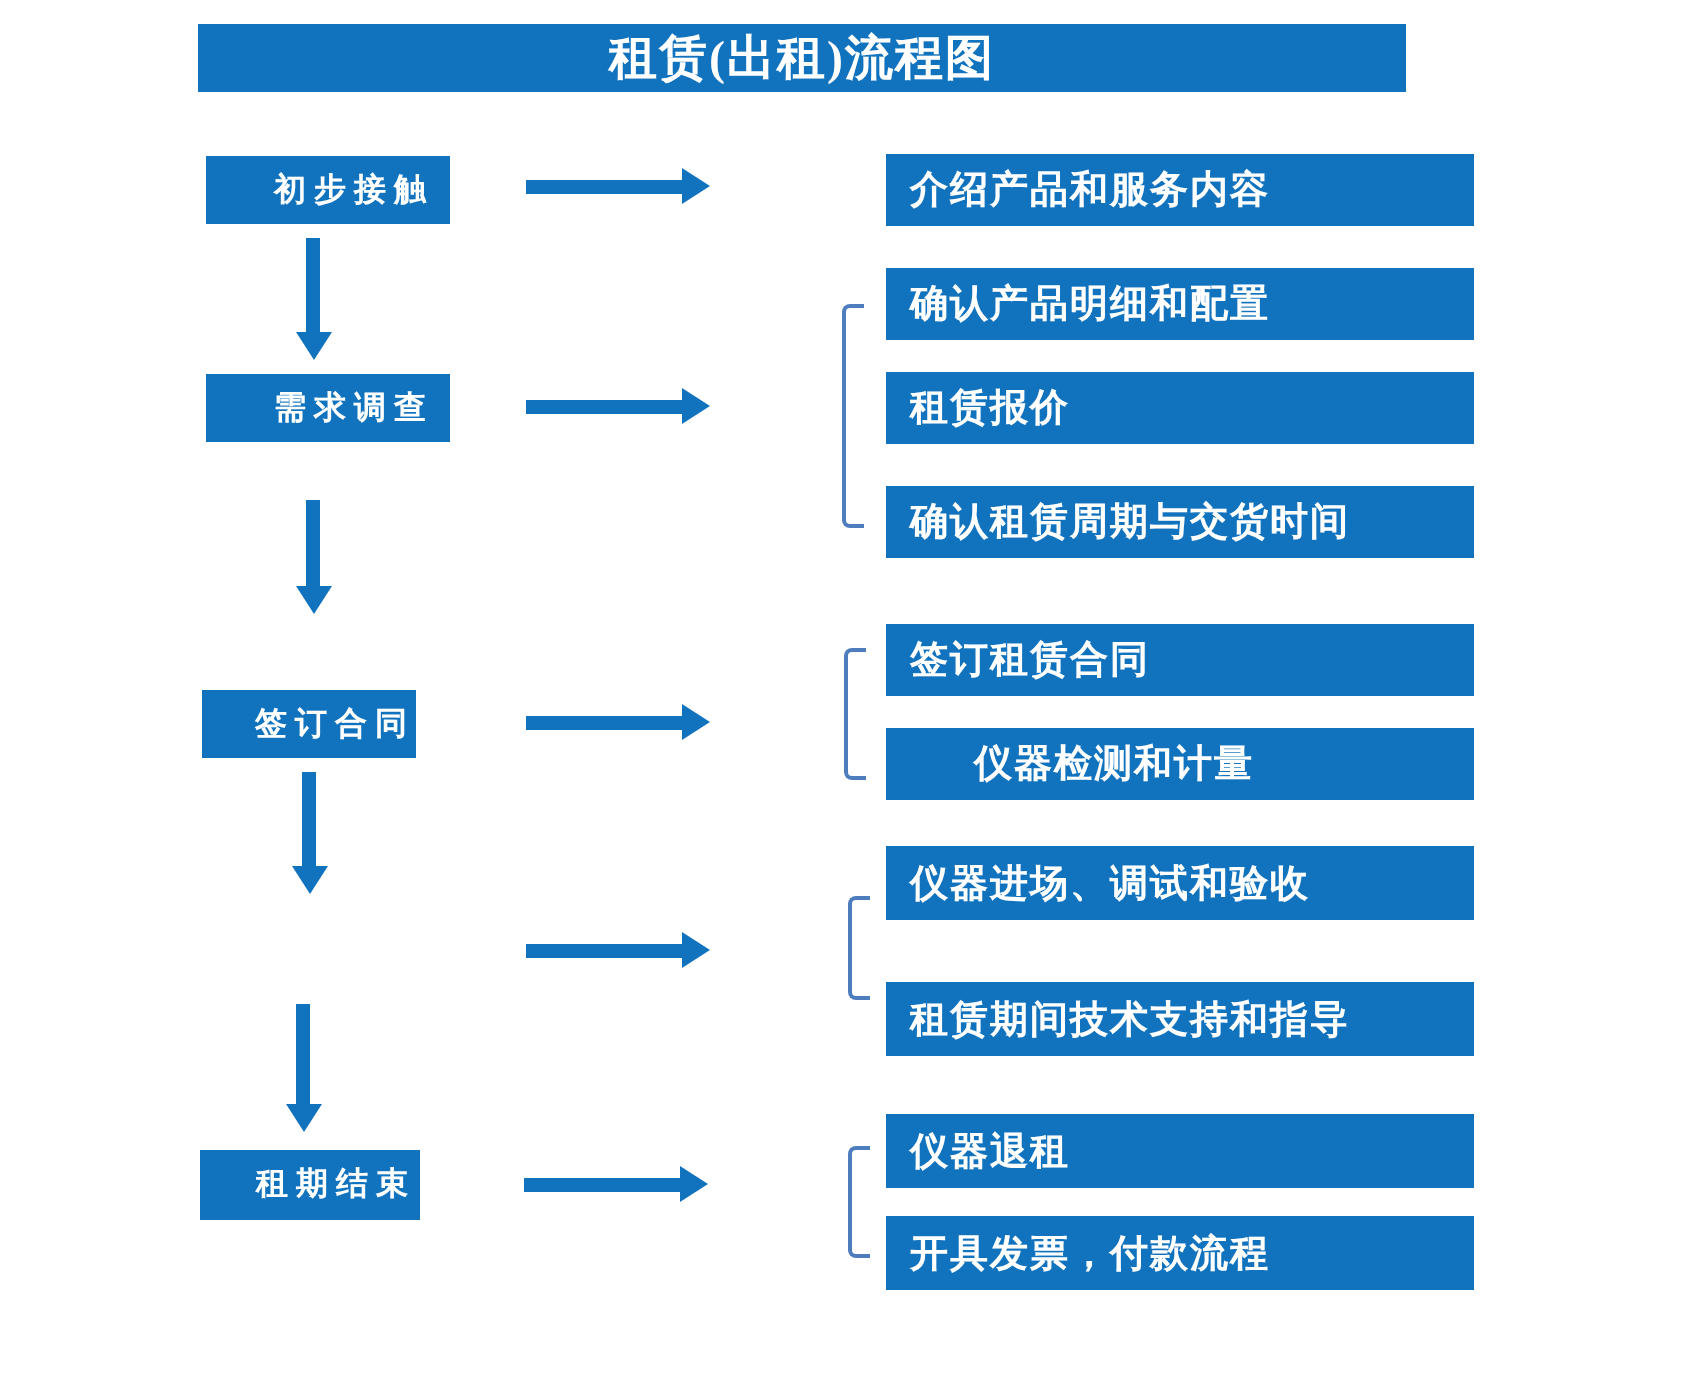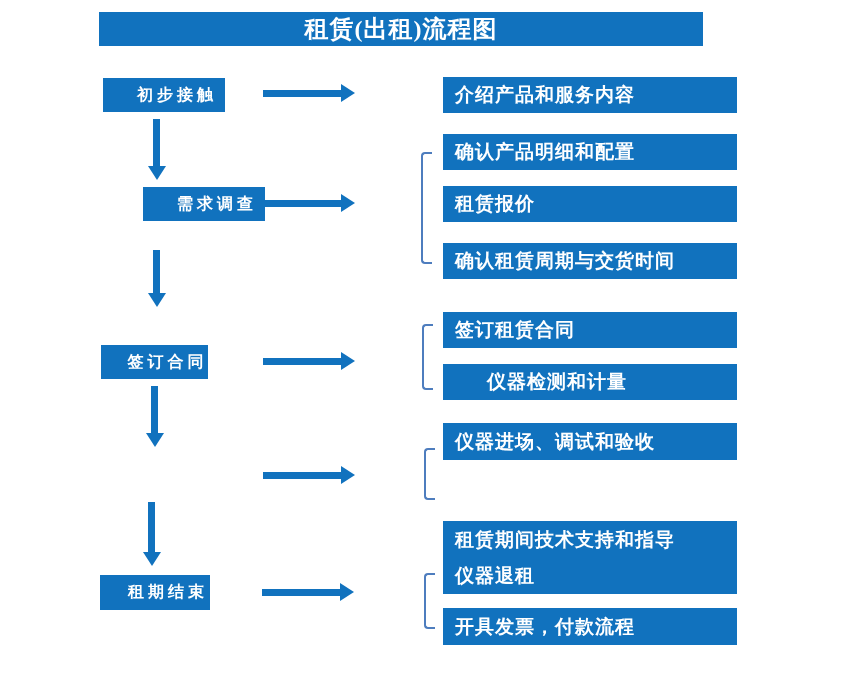--- a/index.html
+++ b/index.html
@@ -27,38 +27,38 @@
     letter-spacing: 1px;
   }
   .stage {
     font-size: 16px;
     letter-spacing: 4px;
     justify-content: center;
     text-indent: 4px;
     padding-left: 22px;
   }
   .s1 { left: 103px; top: 78px;  width: 122px; height: 34px; }
-  .s2 { left: 103px; top: 187px; width: 122px; height: 34px; margin-left: 40px; }
+  .s2 { left: 103px; top: 187px; width: 122px; height: 34px; }
   .s3 { left: 101px; top: 345px; width: 107px; height: 34px; }
   .s4 { left: 100px; top: 458px; width: 108px; height: 35px; }
   .s5 { left: 100px; top: 575px; width: 110px; height: 35px; }
   .outbox {
     left: 443px; width: 294px; height: 36px;
     font-size: 19px;
     letter-spacing: 1px;
     padding-left: 12px;
   }
   .r0 { top: 77px; }
   .r1 { top: 134px; }
   .r2 { top: 186px; }
   .r3 { top: 243px; }
   .r4 { top: 312px; }
   .r5 { top: 364px; padding-left: 44px; }
   .r6 { top: 423px; height: 37px; }
-  .r7 { top: 491px; height: 37px; margin-top: 30px; }
+  .r7 { top: 491px; height: 37px; }
   .r8 { top: 557px; height: 37px; }
   .r9 { top: 608px; height: 37px; }
 
   
   .harrow { position: absolute; width: 92px; height: 18px; }
   .harrow .stem {
     position: absolute; left: 0; top: 6px;
     width: 79px; height: 7px; background: #1172BE;
   }
   .harrow .head {

